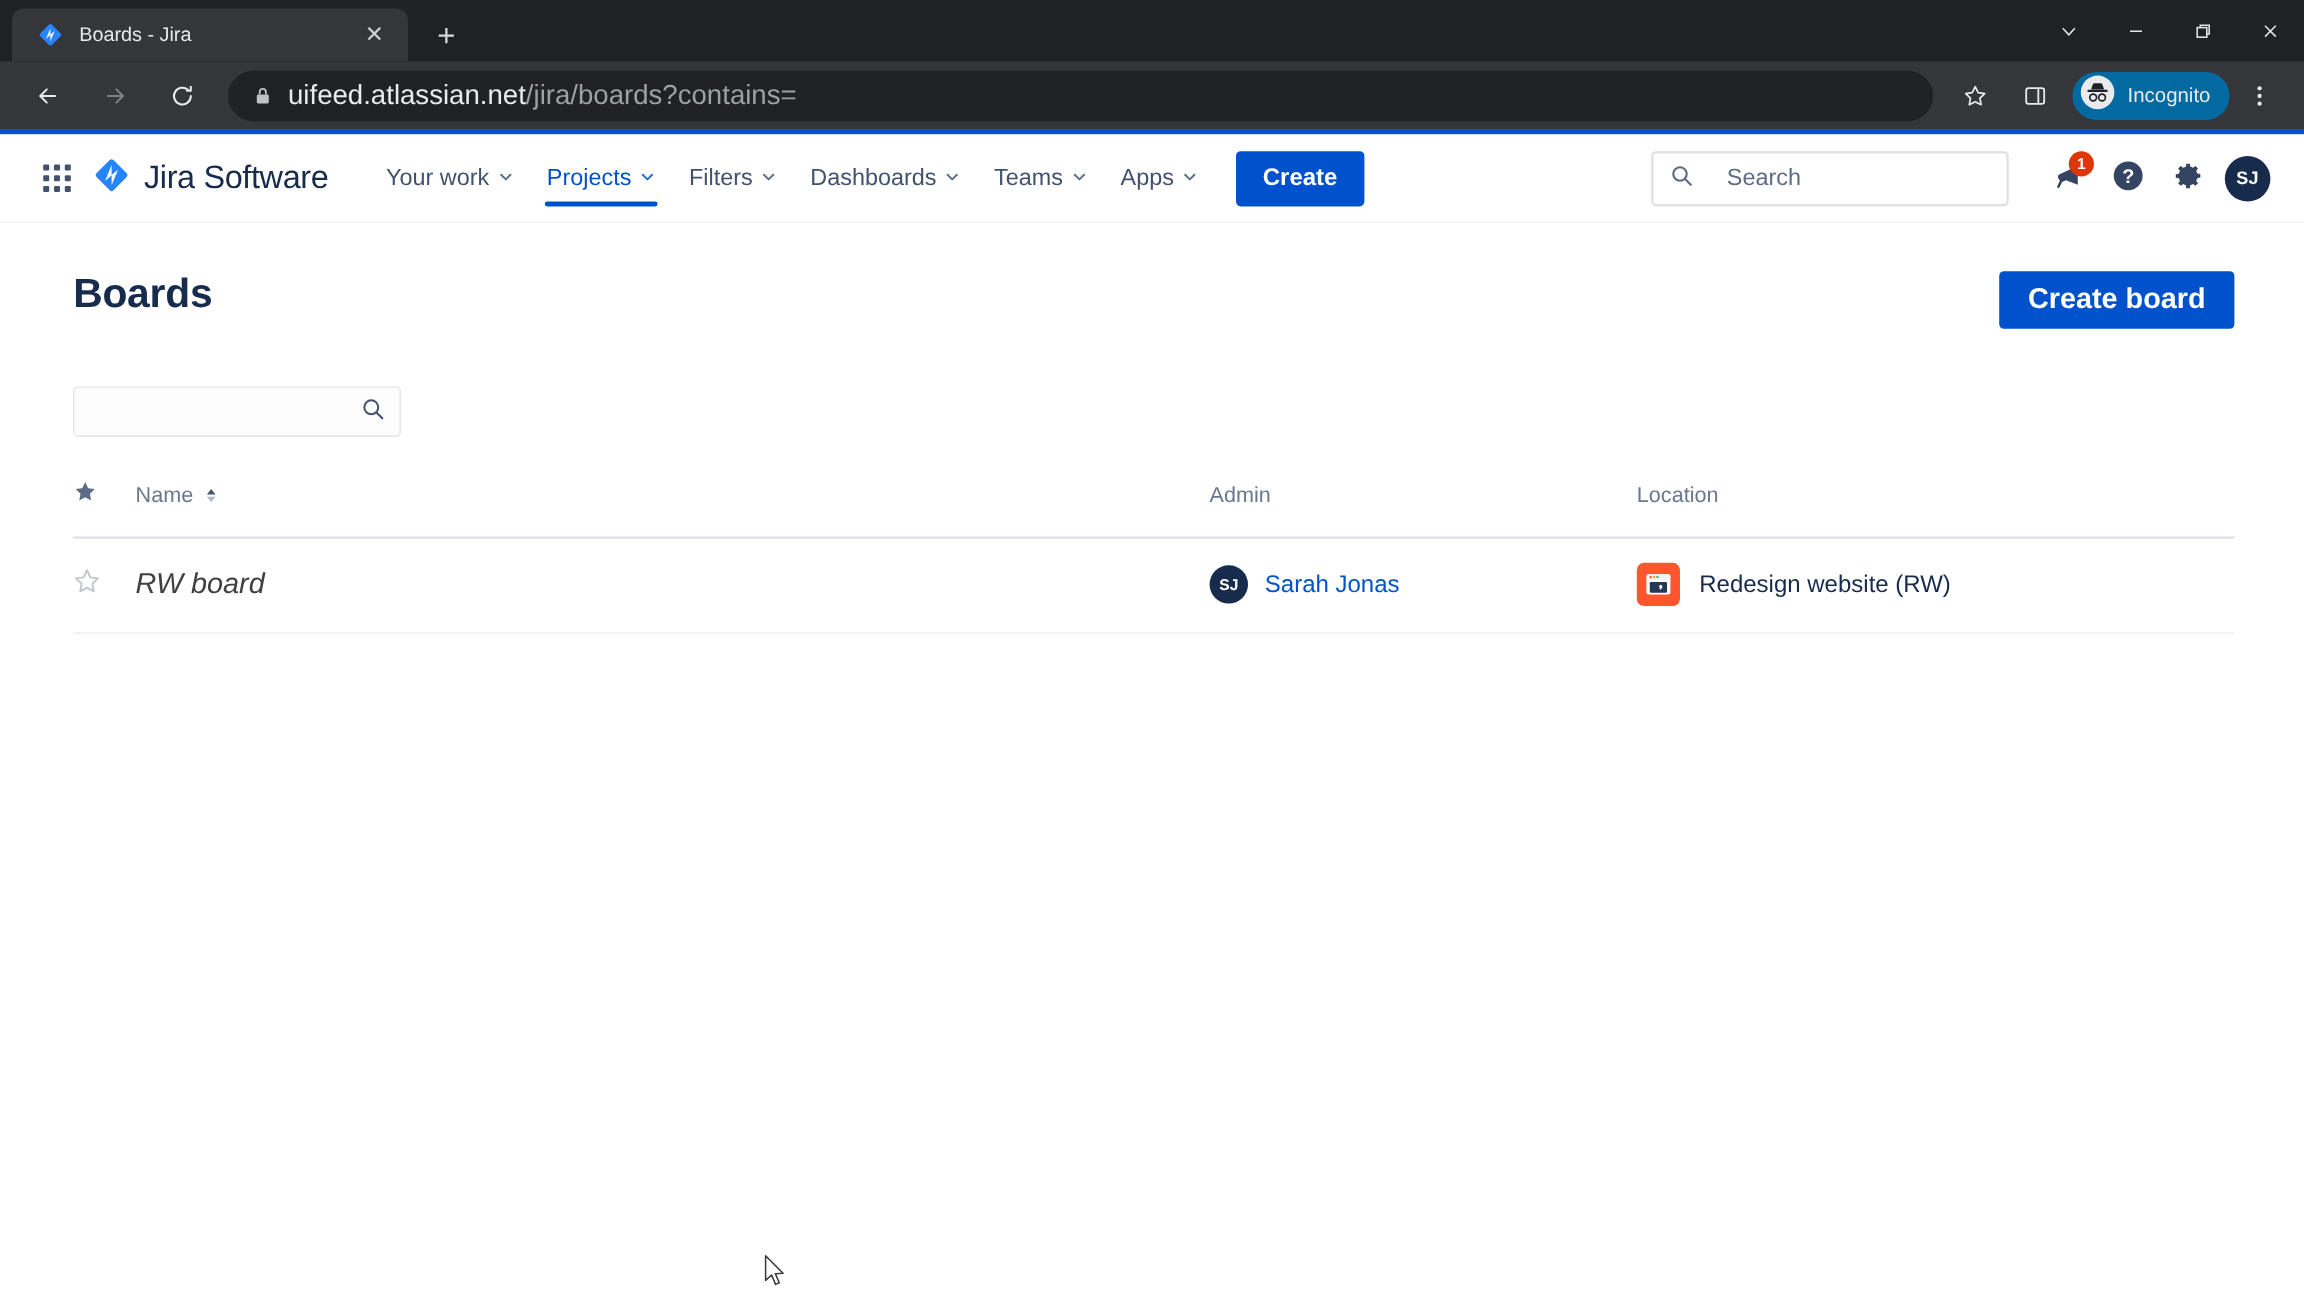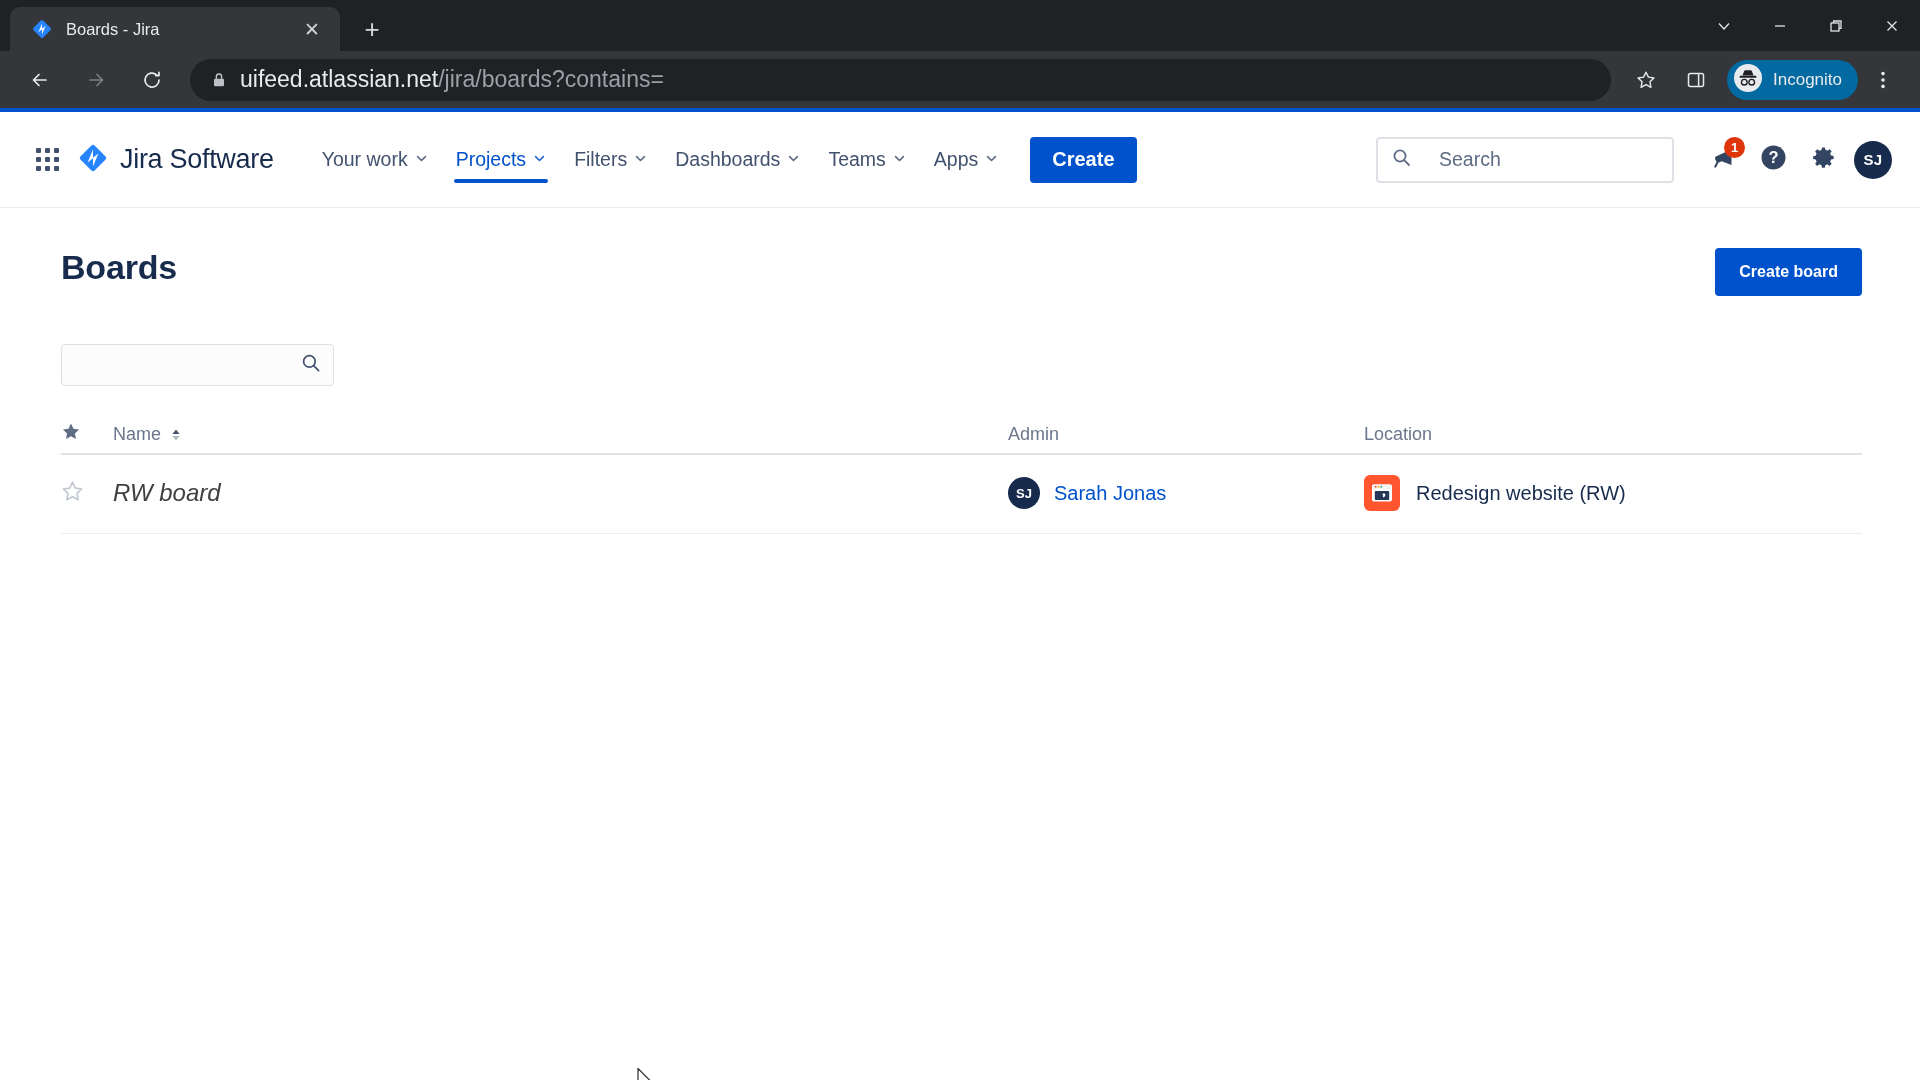--- a/index.html
+++ b/index.html
@@ -72,21 +72,21 @@
   .incognito-pill {
     height: 40px; display: flex; align-items: center; gap: 10px;
     background: #0369a1; border-radius: 20px; padding: 0 16px 0 6px;
     margin-left: 6px;
   }
   .incognito-label { color: #e8eaed; font-size: 17px; }
 
   
   .jira-topline { height: 4px; background: #0052cc; }
   .jira-nav {
-    height: 96px; background: #fff; display: flex; align-items: center;
+    height: 74px; background: #fff; display: flex; align-items: center;
     padding: 0 24px 0 28px; position: relative;
     border-bottom: 1px solid #ebecf0;
   }
   .appswitch {
     width: 38px; height: 38px; display: flex; align-items: center;
     justify-content: center; border-radius: 4px; margin-right: 12px;
   }
   .grid-dots {
     display: grid; grid-template-columns: repeat(3, 5px);
     grid-gap: 4px;
@@ -134,37 +134,37 @@
     color: #fff; font-size: 15px; font-weight: 600; display: flex;
     align-items: center; justify-content: center; letter-spacing: .3px;
   }
 
   
   .page { padding: 40px 58px 0 61px; background: #fff; height: 947px; position: relative; }
   .page-head { display: flex; align-items: flex-start; }
   .page-title { font-size: 34px; color: #172b4d; font-weight: 600; letter-spacing: -0.2px; }
   .create-board-btn {
     margin-left: auto; background: #0052cc; color: #fff; border: none;
-    border-radius: 4px; height: 48px; padding: 0 24px; font-size: 16px;
+    border-radius: 4px; height: 48px; padding: 0 24px; font-size: 24px;
     font-weight: 600; font-family: inherit;
   }
   .filter-search {
     margin-top: 48px; width: 273px; height: 42px; border: 1.5px solid #dfe1e6;
     border-radius: 4px; display: flex; align-items: center;
     padding: 0 12px; background: #fcfcfd;
   }
   .filter-search input {
     flex: 1; border: none; outline: none; background: transparent;
     font-size: 18px; color: #172b4d; font-family: inherit; min-width: 0;
   }
 
   table.boards { width: 100%; border-collapse: collapse; margin-top: 36px; table-layout: fixed; }
   table.boards th {
     text-align: left; font-size: 18px; color: #6b778c; font-weight: 400;
-    padding: 0 0 6px 0; border-bottom: 2px solid #dfe1e6;
+    padding: 0 0 22px 0; border-bottom: 2px solid #dfe1e6;
   }
   table.boards td { padding: 20px 0 22px 0; border-bottom: 1.5px solid #ebecf0; vertical-align: middle; }
   .col-star { width: 52px; }
   .col-name { width: auto; }
   .col-admin { width: 356px; }
   .col-loc { width: 498px; }
   .sort-caret { display: inline-flex; flex-direction: column; margin-left: 5px; vertical-align: middle; }
   .board-link { color: #404040; font-size: 24px; text-decoration: none; font-style: italic; }
   .admin-cell { display: flex; align-items: center; gap: 14px; }
   .admin-avatar {

